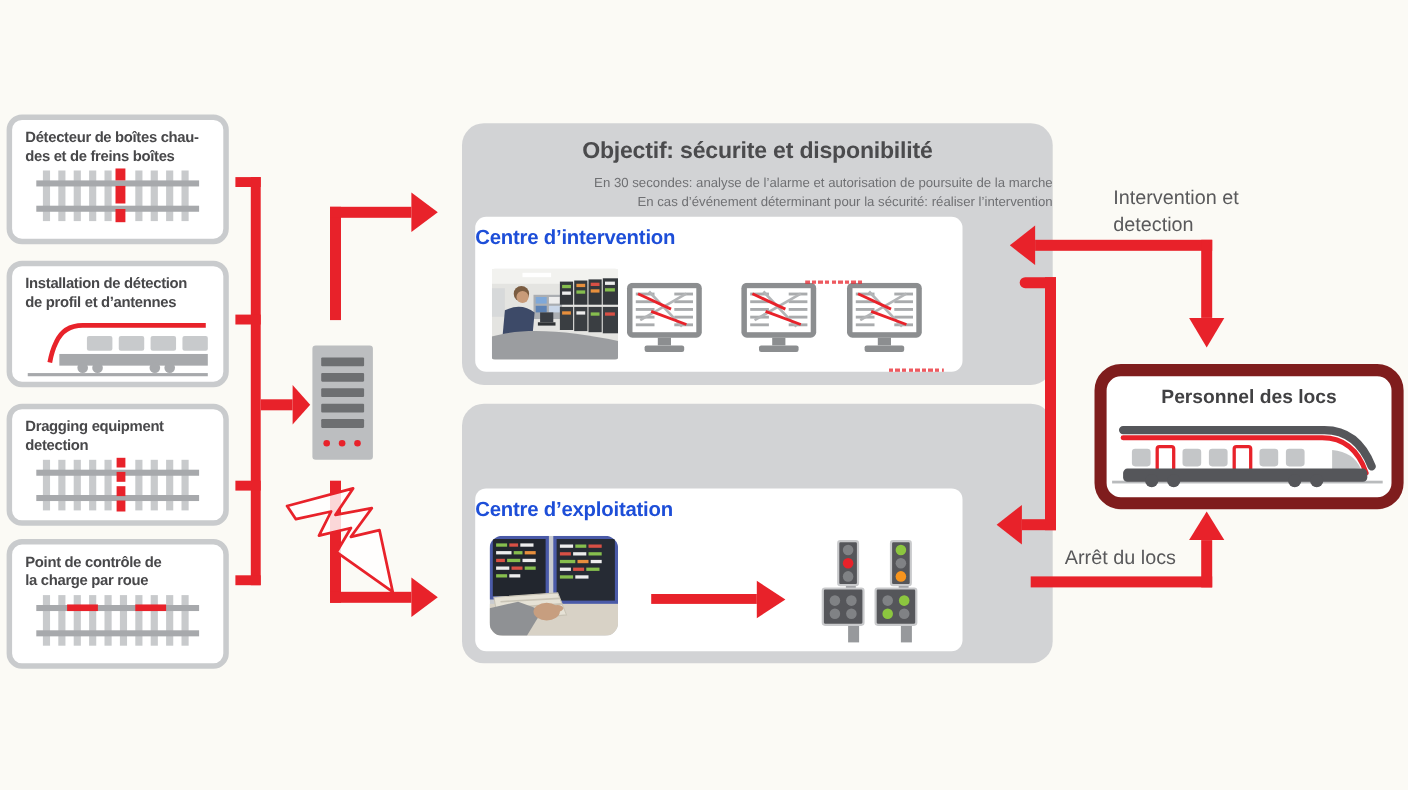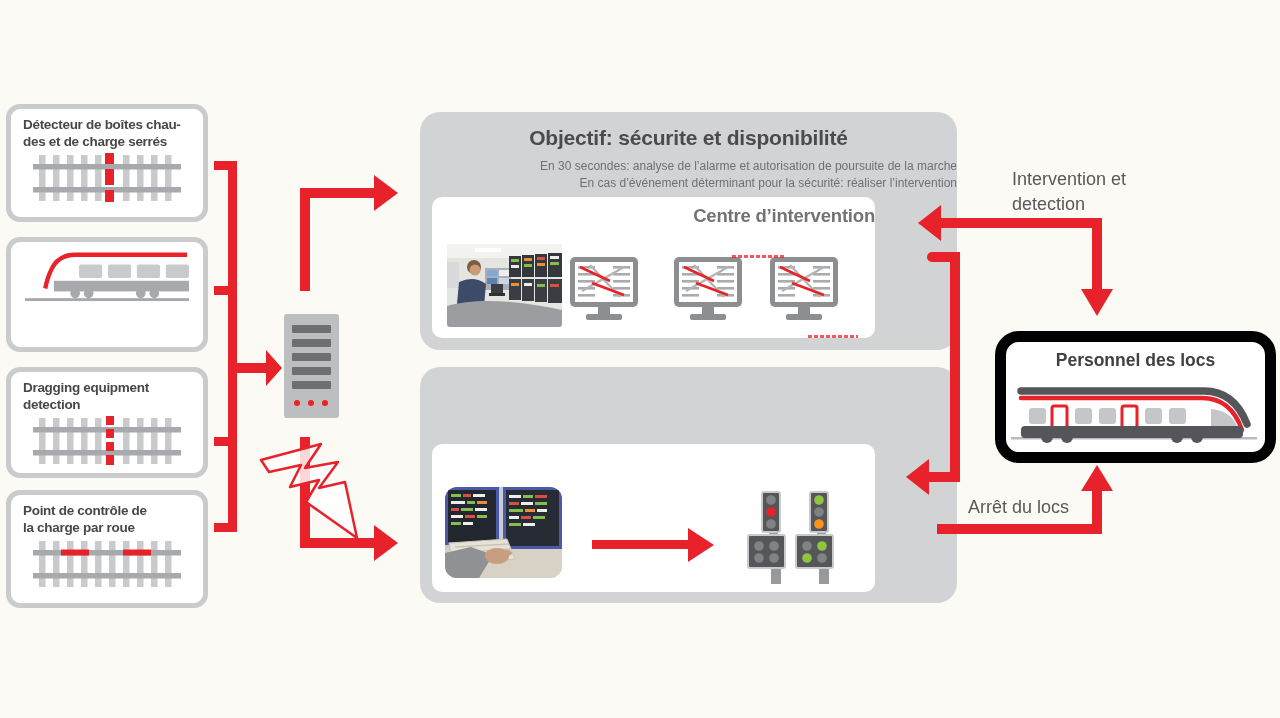--- a/index.html
+++ b/index.html
@@ -26,42 +26,42 @@
   .server{position:absolute;left:284px;top:314px;width:55px;height:104px;background:#BCBEC0;border-radius:3px;}
   .server .slat{position:absolute;left:8px;width:39px;height:8px;background:#6D6F71;border-radius:1px;}
   .server .dot{position:absolute;width:6px;height:6px;border-radius:50%;background:#E8222A;top:86px;}
 
   
   .bigbox{position:absolute;left:420px;width:537px;background:#D2D3D5;border-radius:20px;}
   .bigbox .btitle{position:absolute;width:100%;text-align:center;font-weight:700;font-size:21px;
                   color:#4B4B4D;letter-spacing:-0.2px;}
   .bigbox .bsub{position:absolute;width:100%;text-align:right;font-size:12px;color:#6F7073;white-space:nowrap;}
   .whitebox{position:absolute;left:12px;background:#fff;border-radius:10px;}
-  .whitebox .wtitle{position:absolute;top:8px;width:100%;text-align:right;font-weight:700;
-                    font-size:18.5px;color:#737373;letter-spacing:-0.2px;}
+  .whitebox .wtitle{position:absolute;top:8px;width:100%;text-align:left;font-weight:700;
+                    font-size:18.5px;color:#1d4ed8;letter-spacing:-0.2px;}
   .redmark{position:absolute;height:3px;opacity:.75;
            background:repeating-linear-gradient(90deg,#E8222A 0 4px,transparent 4px 6px);}
 
   
   .flowtext{position:absolute;font-size:18px;color:#59595B;}
   .locbox{position:absolute;left:995px;top:331px;width:281px;height:132px;background:#fff;
-          border:11px solid #000000;border-radius:24px;box-sizing:border-box;}
+          border:11px solid #7f1d1d;border-radius:24px;box-sizing:border-box;}
   .locbox .ltitle{position:absolute;top:8px;width:100%;text-align:center;font-weight:700;
                   font-size:17.5px;color:#414143;}
   .photo{position:absolute;overflow:hidden;}
 </style>
 </head>
 <body>
 
 <div id="stage">
 
   <div class="panel" style="top:104px;height:118px;">
     <div class="plabel">
       <div>Détecteur de boîtes chau-</div>
-      <div>des et de charge serrés</div>
+      <div>des et de freins boîtes</div>
     </div>
     <div class="picon">
       <svg width="152" height="50" viewBox="0 0 152 50">
         <g fill="#C8CACC">
           <rect x="8" y="2" width="6.5" height="46"></rect>
             <rect x="22" y="2" width="6.5" height="46"></rect>
           <rect x="36" y="2" width="6.5" height="46"></rect>
             <rect x="50" y="2" width="6.5" height="46"></rect>
           <rect x="64" y="2" width="6.5" height="46"></rect>
             <rect x="92" y="2" width="6.5" height="46"></rect>
@@ -74,20 +74,24 @@
         <g fill="#E8222A">
           <rect x="74" y="0" width="9" height="11"></rect>
             <rect x="74" y="16" width="9" height="16"></rect>
             <rect x="74" y="37" width="9" height="12"></rect>
         </g>
       </svg>
     </div>
   </div>
 
   <div class="panel" style="top:237px;height:115px;">
+    <div class="plabel">
+      <div>Installation de détection</div>
+      <div>de profil et d’antennes</div>
+    </div>
     <div class="picon">
       <svg width="164" height="60" viewBox="0 0 170 62">
         <rect x="0" y="55" width="170" height="3" fill="#A7A9AC"></rect>
         <path d="M168,10 L52,10 Q34,10 27,26 Q23,34 21,45" stroke="#E8222A" stroke-width="4.5" fill="none"></path>
         <g fill="#C8CACC">
           <rect x="56" y="20" width="24" height="14" rx="2"></rect>
             <rect x="86" y="20" width="24" height="14" rx="2"></rect>
           <rect x="116" y="20" width="24" height="14" rx="2"></rect>
             <rect x="146" y="20" width="24" height="14" rx="2"></rect>
         </g>
@@ -310,20 +314,21 @@
         <rect x="18" y="57" width="36" height="6" rx="2" fill="#8C8E90"></rect>
       </svg>
       <div class="redmark" style="left:300px;top:58px;width:54px;"></div>
       <div class="redmark" style="left:376px;top:138px;width:50px;"></div>
     </div>
   </div>
 
   <div class="bigbox" style="top:367px;height:236px;">
 
     <div class="whitebox" style="top:77px;width:443px;height:148px;">
+      <div class="wtitle">Centre d’exploitation</div>
 
       <div class="photo" style="left:13px;top:43px;width:117px;height:91px;border-radius:12px;">
         <svg width="117" height="91" viewBox="0 0 117 91">
           <rect width="117" height="91" fill="#C9CBD0"></rect>
           <rect x="0" y="0" width="54" height="58" fill="#4A5AA8"></rect>
           <rect x="3" y="3" width="48" height="52" fill="#22262E"></rect>
           <rect x="58" y="0" width="59" height="62" fill="#4A5AA8"></rect>
           <rect x="61" y="3" width="53" height="56" fill="#262B34"></rect>
           <g>
             <rect x="6" y="7" width="10" height="3" fill="#86BE4E"></rect>

